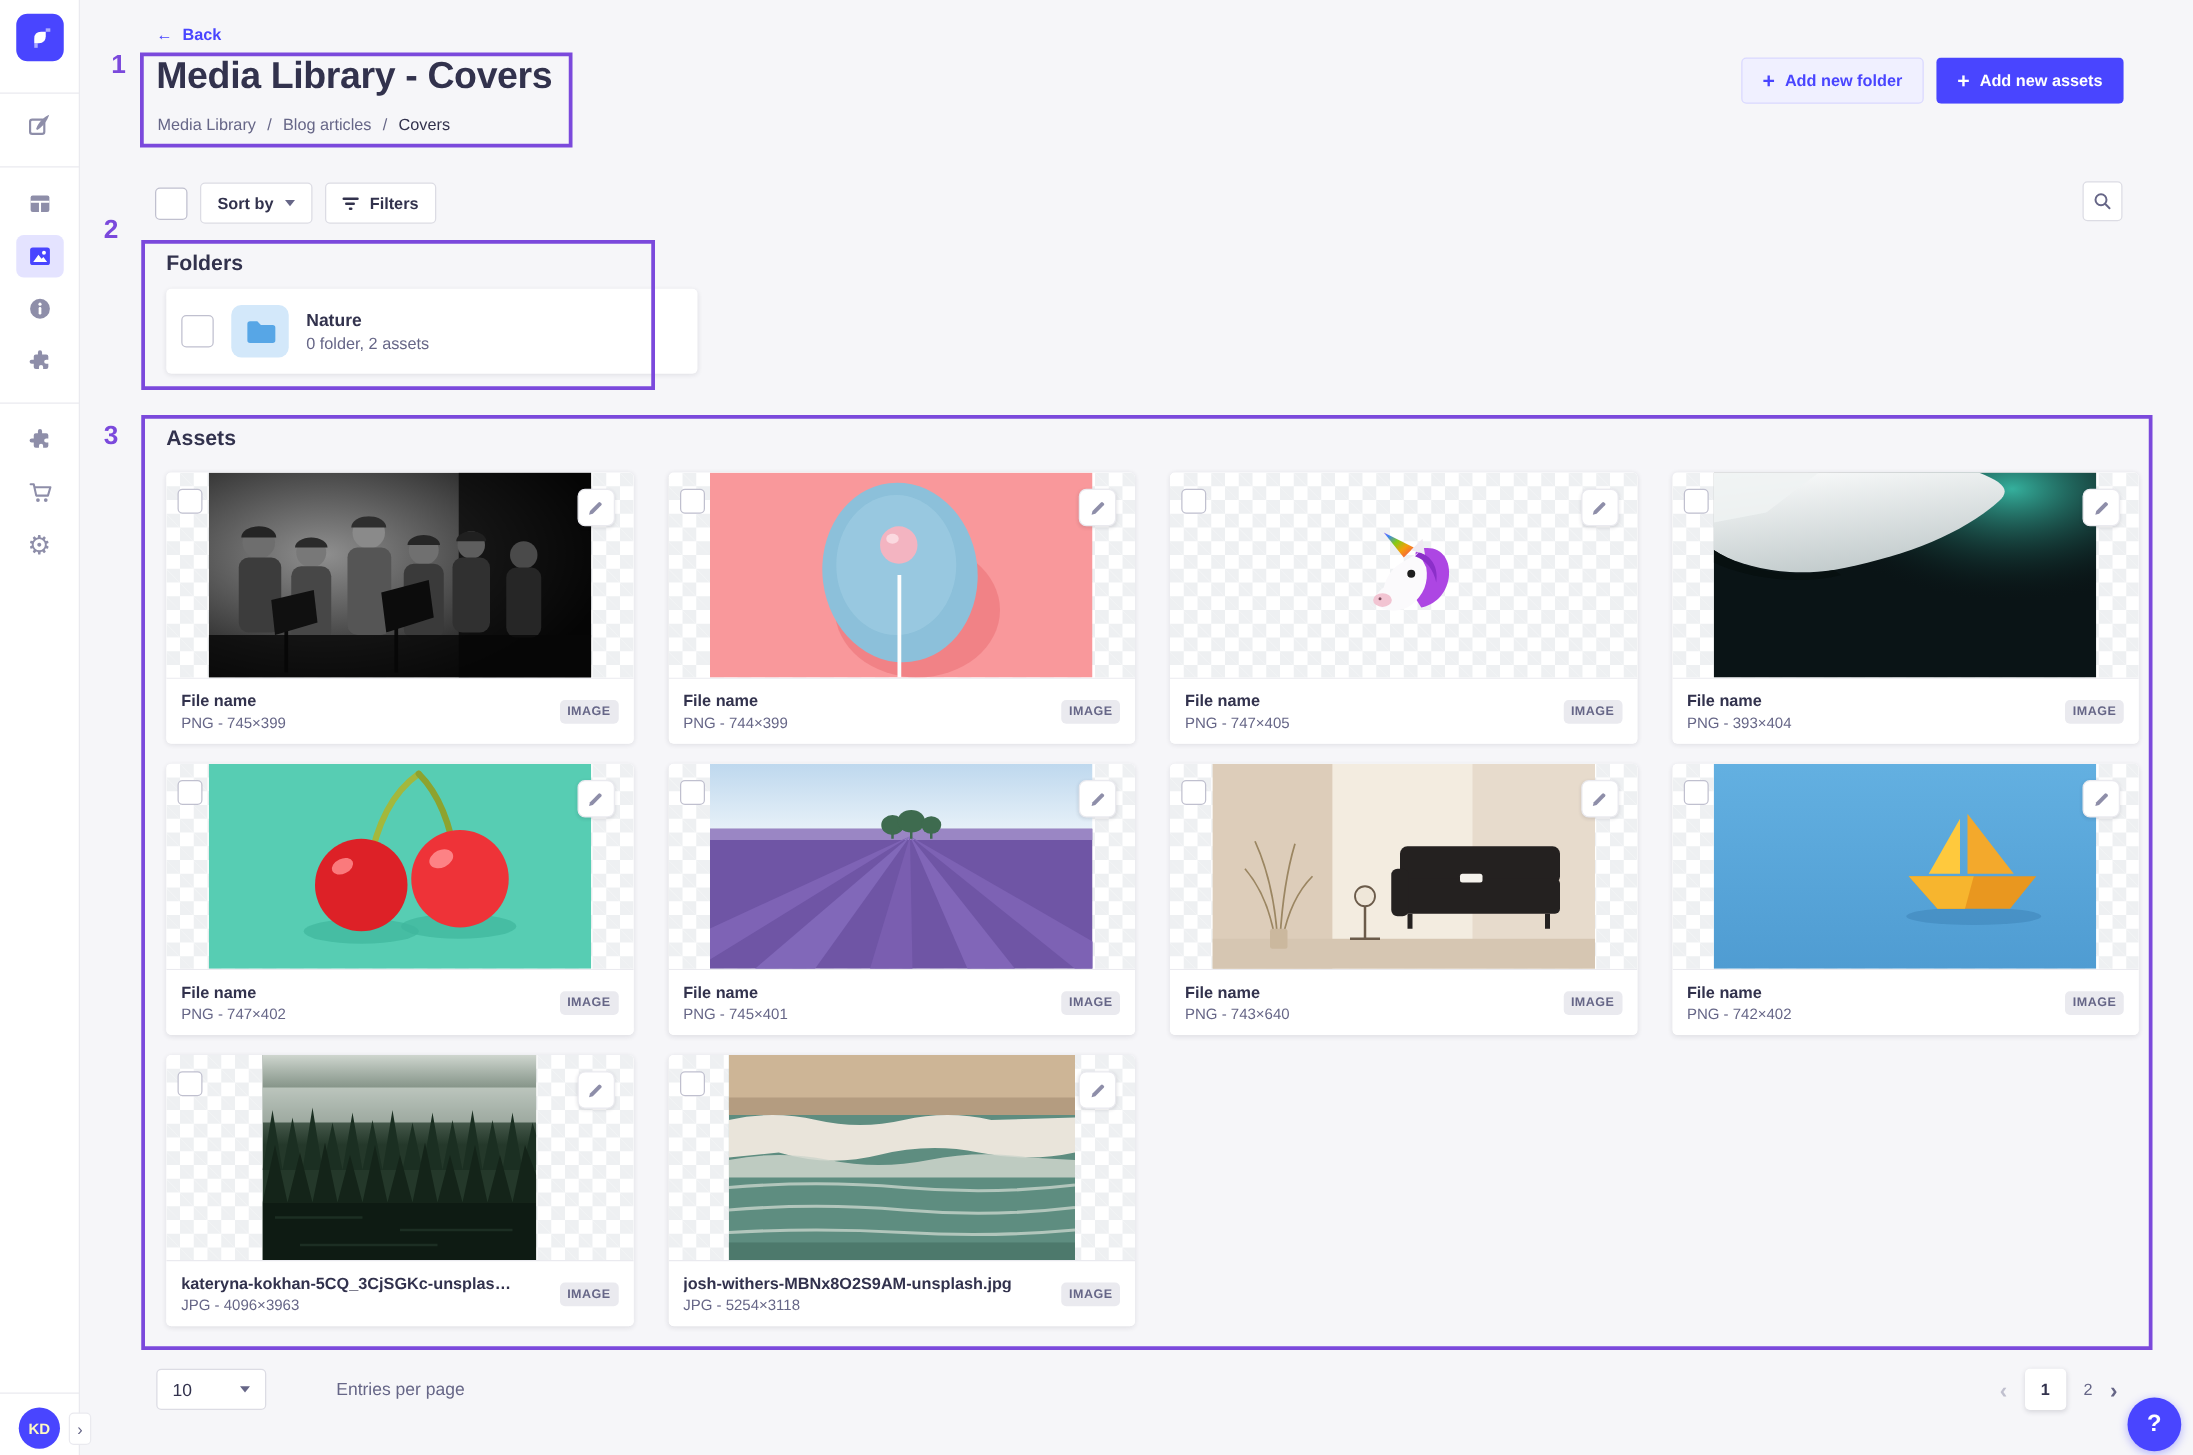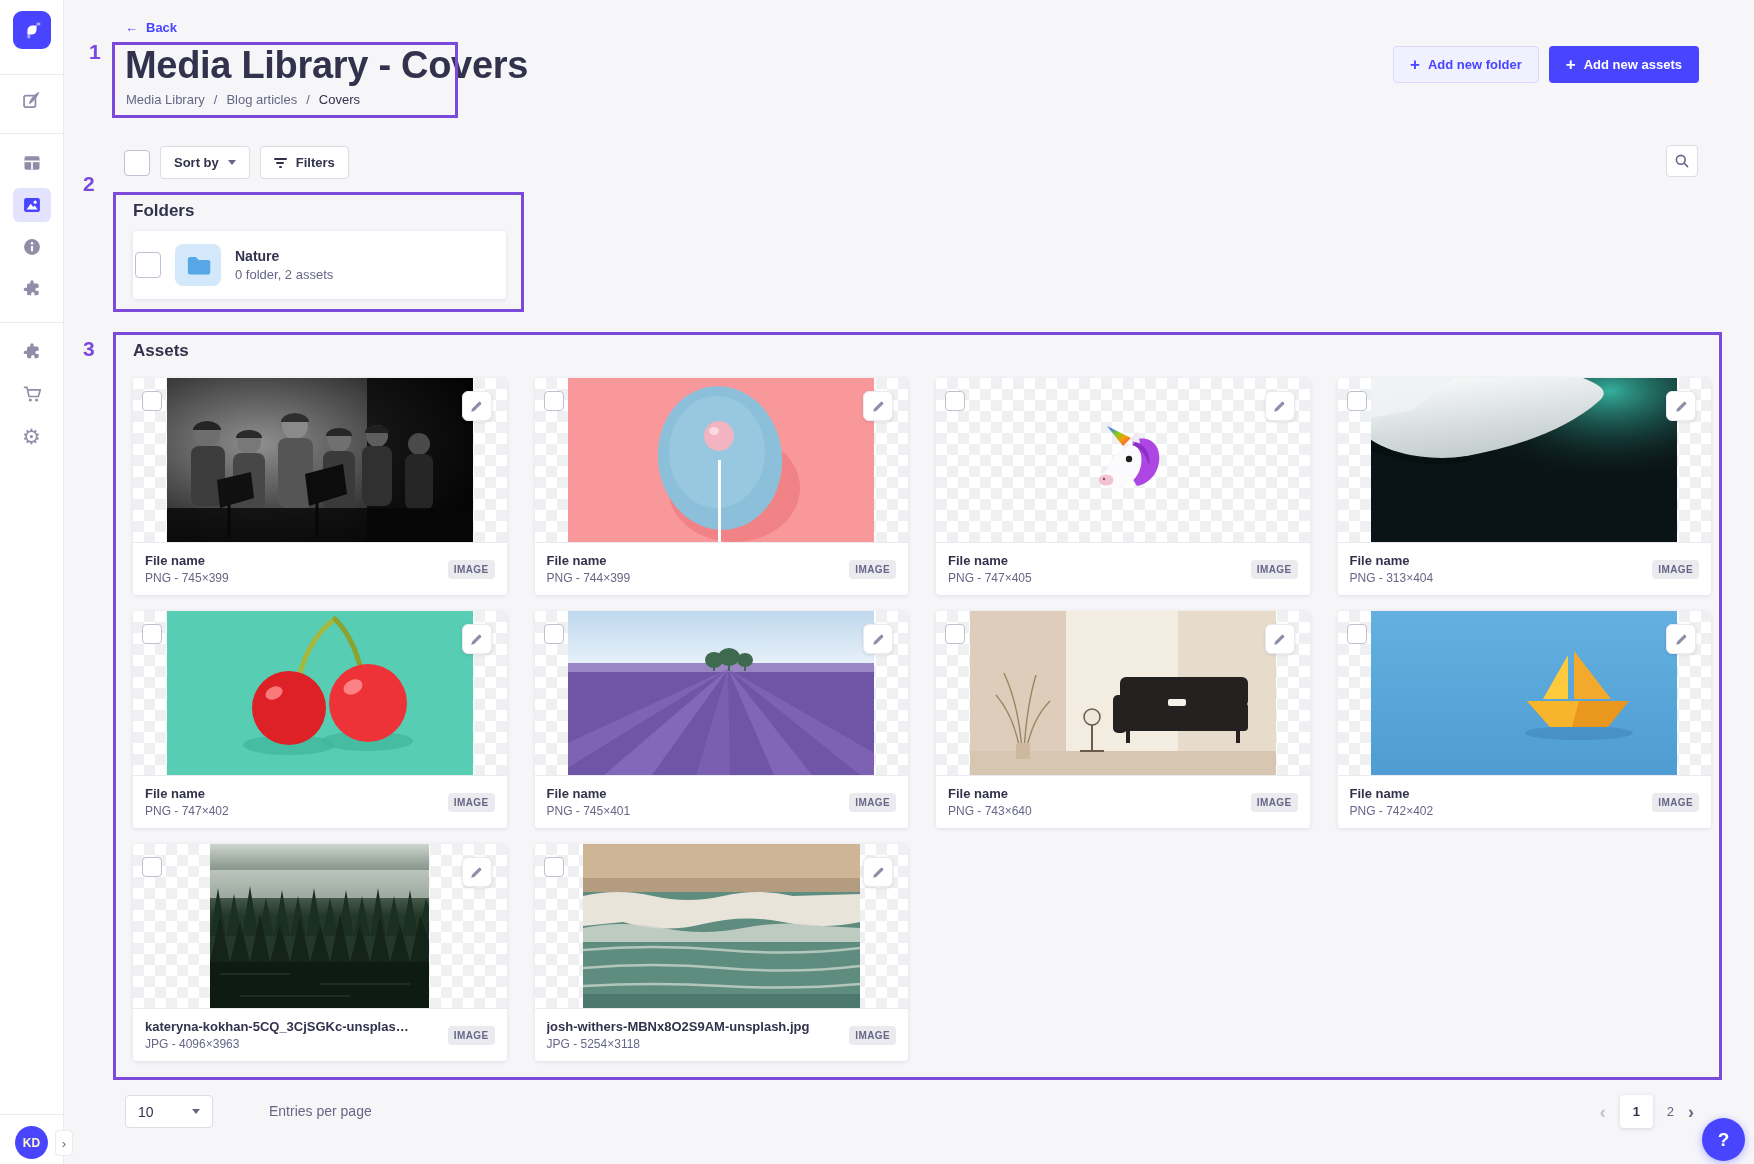--- a/index.html
+++ b/index.html
@@ -23,21 +23,21 @@
             background:#4945ff; color:#fef9c3; font-size:12px; font-weight:bold;
             display:flex; align-items:center; justify-content:center; cursor:pointer; }
   .collapse-btn { position:absolute; left:55px; top:1130px; width:18px; height:26px; background:#fff;
             border:1px solid #eaeaef; border-radius:4px; color:#666687; font-size:13px;
             display:flex; align-items:center; justify-content:center; cursor:pointer; z-index:5; }
 
   
   .main { position:absolute; left:64px; top:0; width:1690px; height:1164px; }
   .back { position:absolute; left:61px; top:20px; display:flex; align-items:center; gap:8px;
           color:#4945ff; font-size:13px; font-weight:bold; cursor:pointer; }
-  .title { position:absolute; left:61px; top:44px; font-size:38px; font-weight:bold; color:#32324d; letter-spacing:-0.3px; }
+  .title { position:absolute; left:61px; top:44px; font-size:30px; font-weight:bold; color:#32324d; letter-spacing:-0.3px; }
   .crumbs { position:absolute; left:62px; top:92px; display:flex; align-items:flex-end; gap:9px;
             font-size:13px; color:#666687; }
   .crumb { cursor:pointer; }
   .crumb.current { color:#32324d; font-weight:normal; cursor:default; }
   .hdr-actions { position:absolute; right:55px; top:46px; display:flex; gap:10px; }
   .btn { height:37px; border-radius:4px; font-size:13px; font-weight:bold; display:flex;
          align-items:center; gap:8px; padding:0 16px; cursor:pointer; border:1px solid transparent; }
   .btn .plus { font-size:17px; font-weight:bold; line-height:1; margin-top:-1px; }
   .btn.secondary { background:#f0f0ff; border-color:#d9d8ff; color:#4945ff; }
   .btn.primary { background:#4945ff; color:#fff; }
@@ -56,23 +56,23 @@
   .filter-ic i:nth-child(1){ width:13px; } .filter-ic i:nth-child(2){ width:8px; } .filter-ic i:nth-child(3){ width:3px; }
   .search-btn { position:absolute; right:56px; top:145px; width:32px; height:32px; background:#fff;
                 border:1px solid #dcdce4; border-radius:4px; display:flex; align-items:center;
                 justify-content:center; cursor:pointer; }
 
   
   .sec-h { font-size:17px; font-weight:bold; color:#32324d; }
   .folders-h { position:absolute; left:69px; top:201px; }
   .assets-h { position:absolute; left:69px; top:341px; }
 
-  .folder-card { position:absolute; left:69px; top:231px; width:373px; height:68px; background:#fff;
+  .folder-card { position:absolute; left:69px; top:231px; width:425px; height:68px; background:#fff;
                  border-radius:4px; box-shadow:0 1px 4px rgba(33,33,52,.1); display:flex;
-                 align-items:center; padding:0 2px; gap:14px; cursor:pointer; }
+                 align-items:center; padding:0 12px; gap:14px; cursor:pointer; }
   .folder-tile { width:46px; height:42px; background:#d3e8fa; border-radius:8px; display:flex;
                  align-items:center; justify-content:center; }
   .folder-name { font-size:14px; font-weight:bold; color:#32324d; }
   .folder-detail { font-size:13px; color:#666687; margin-top:3px; }
 
   
   .grid { position:absolute; left:69px; top:378px; width:1578px; display:grid;
           grid-template-columns:repeat(4,1fr); column-gap:28px; row-gap:16px; }
   .card { height:217px; background:#fff; border-radius:4px; box-shadow:0 1px 4px rgba(33,33,52,.1);
           overflow:hidden; cursor:pointer; }
@@ -398,21 +398,21 @@
             <rect width="306" height="164" fill="#0a1416"></rect>
             <rect width="306" height="164" fill="url(#tealg)"></rect>
             <path d="M0 0 H212 C232 8 238 14 228 23 C198 50 150 68 96 78 C56 84 20 75 0 62 Z" fill="url(#ice)"></path>
             <path d="M0 0 H84 L42 32 L0 40 Z" fill="#eef2f2" opacity=".85"></path>
             <path d="M96 78 C60 86 24 78 0 62 L0 72 C30 86 72 90 102 82 Z" fill="#071010"></path>
           </svg>
         </div>
         <div class="caption">
           <span>
             <div class="fname">File name</div>
-            <div class="fmeta">PNG - 313×404</div>
+            <div class="fmeta">PNG - 393×404</div>
           </span>
           <span class="badge">IMAGE</span>
         </div>
       </article>
 
       <article class="card">
         <div class="thumb">
           <span class="cb sm"></span>
           <button class="edit">
             <svg width="15" height="15" viewBox="0 0 20 20">

